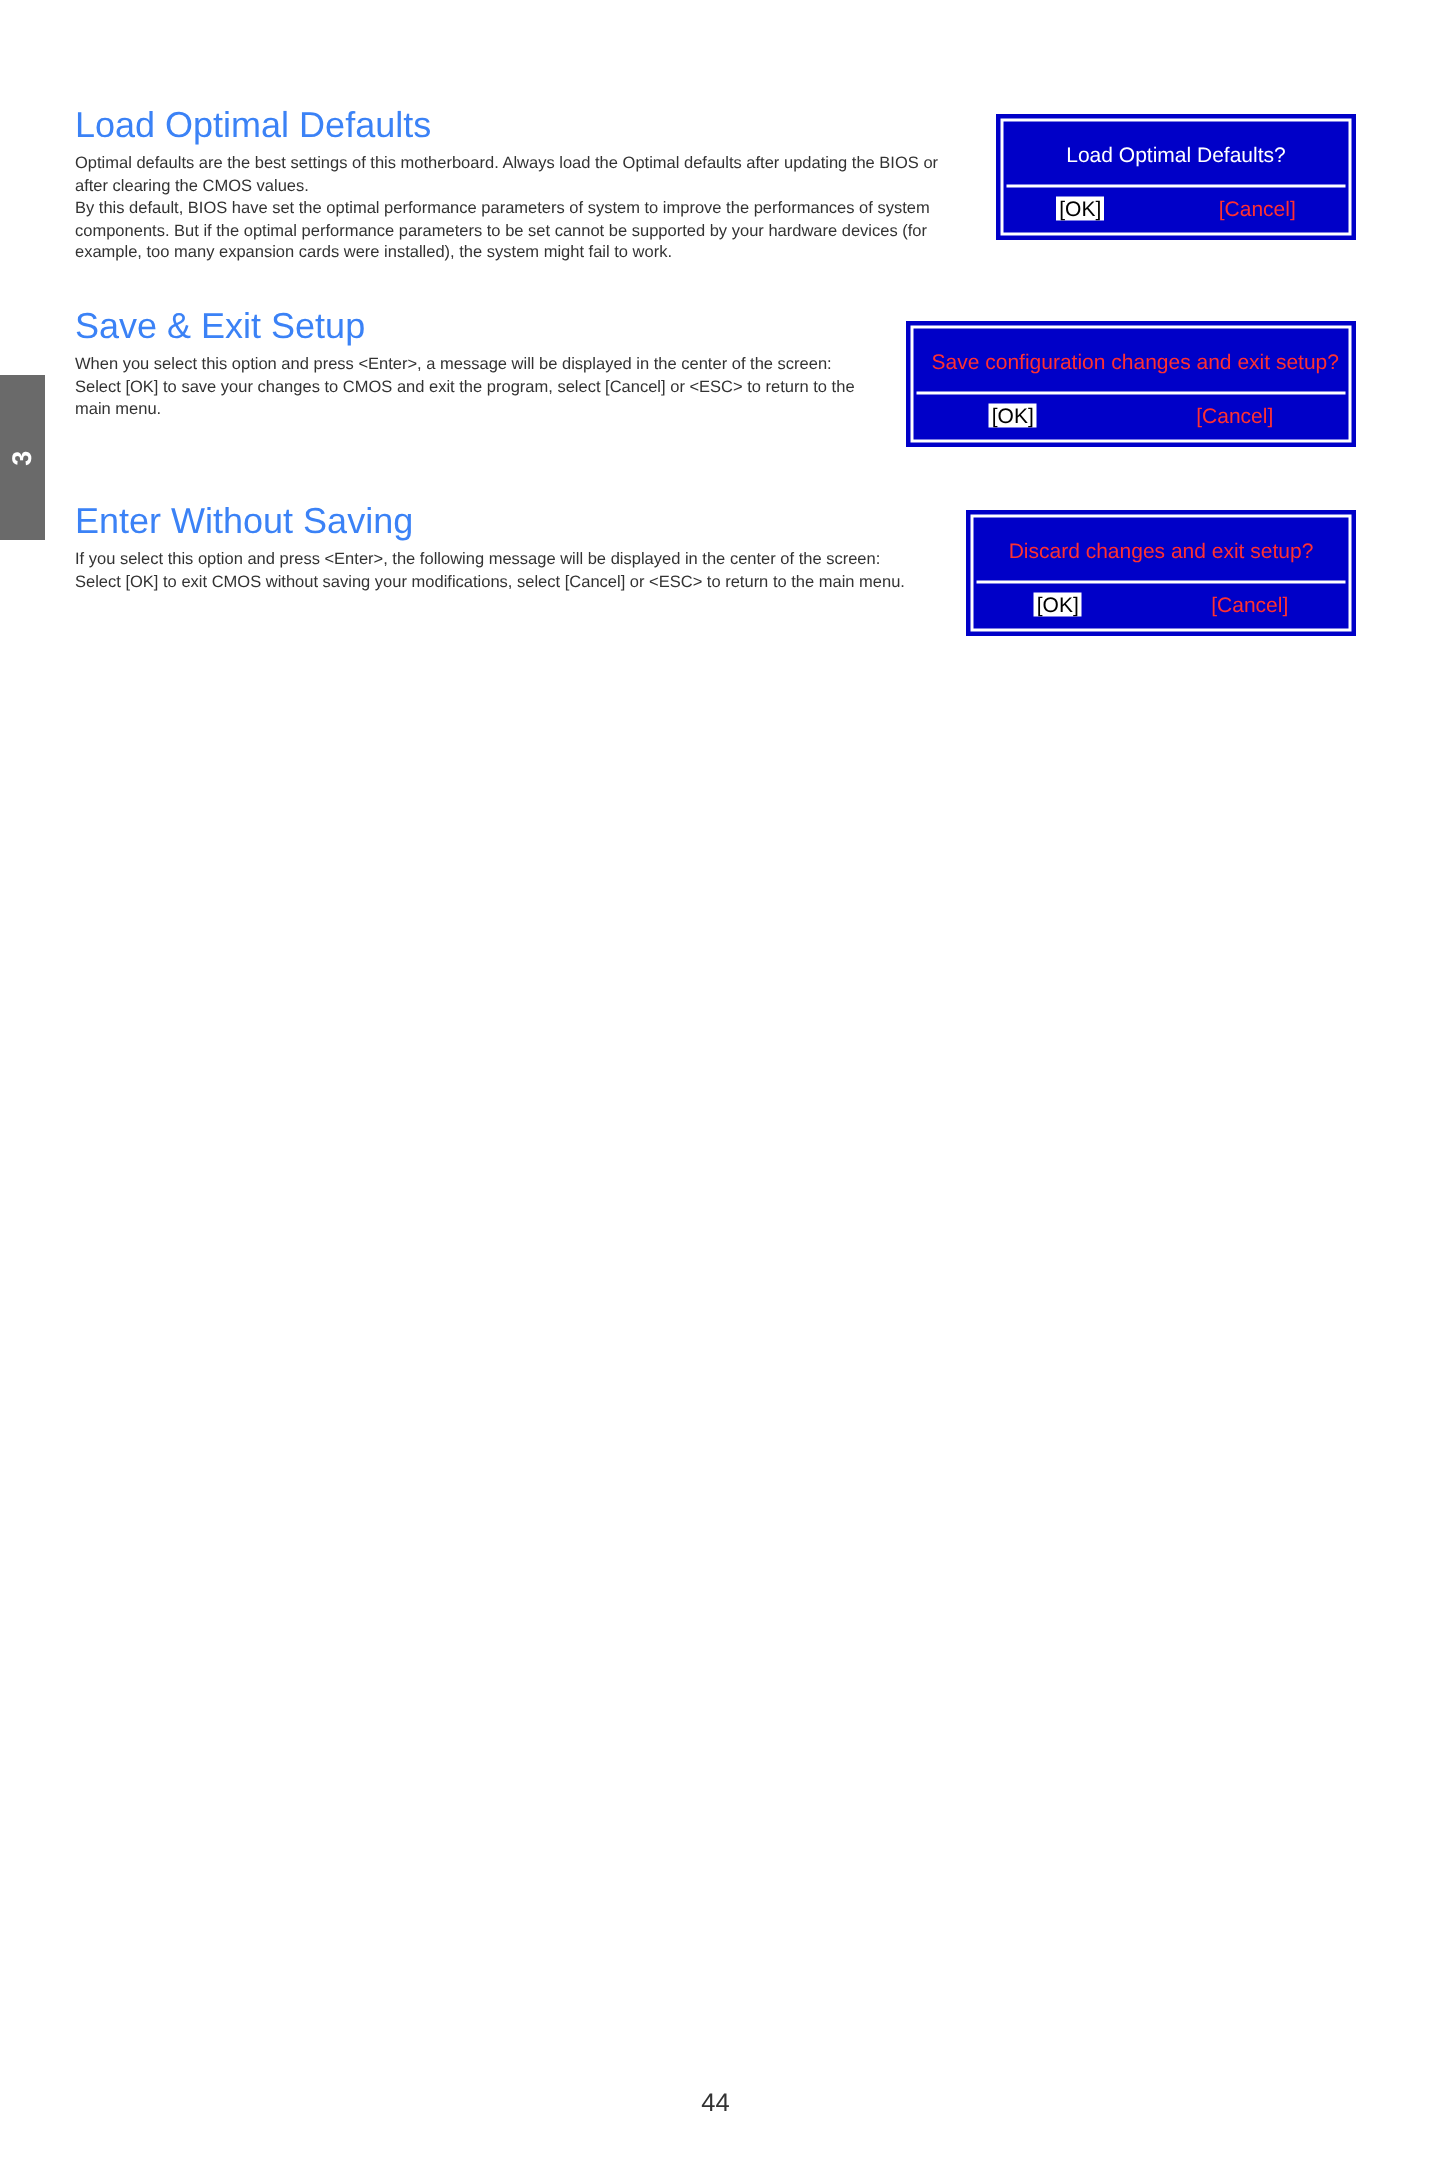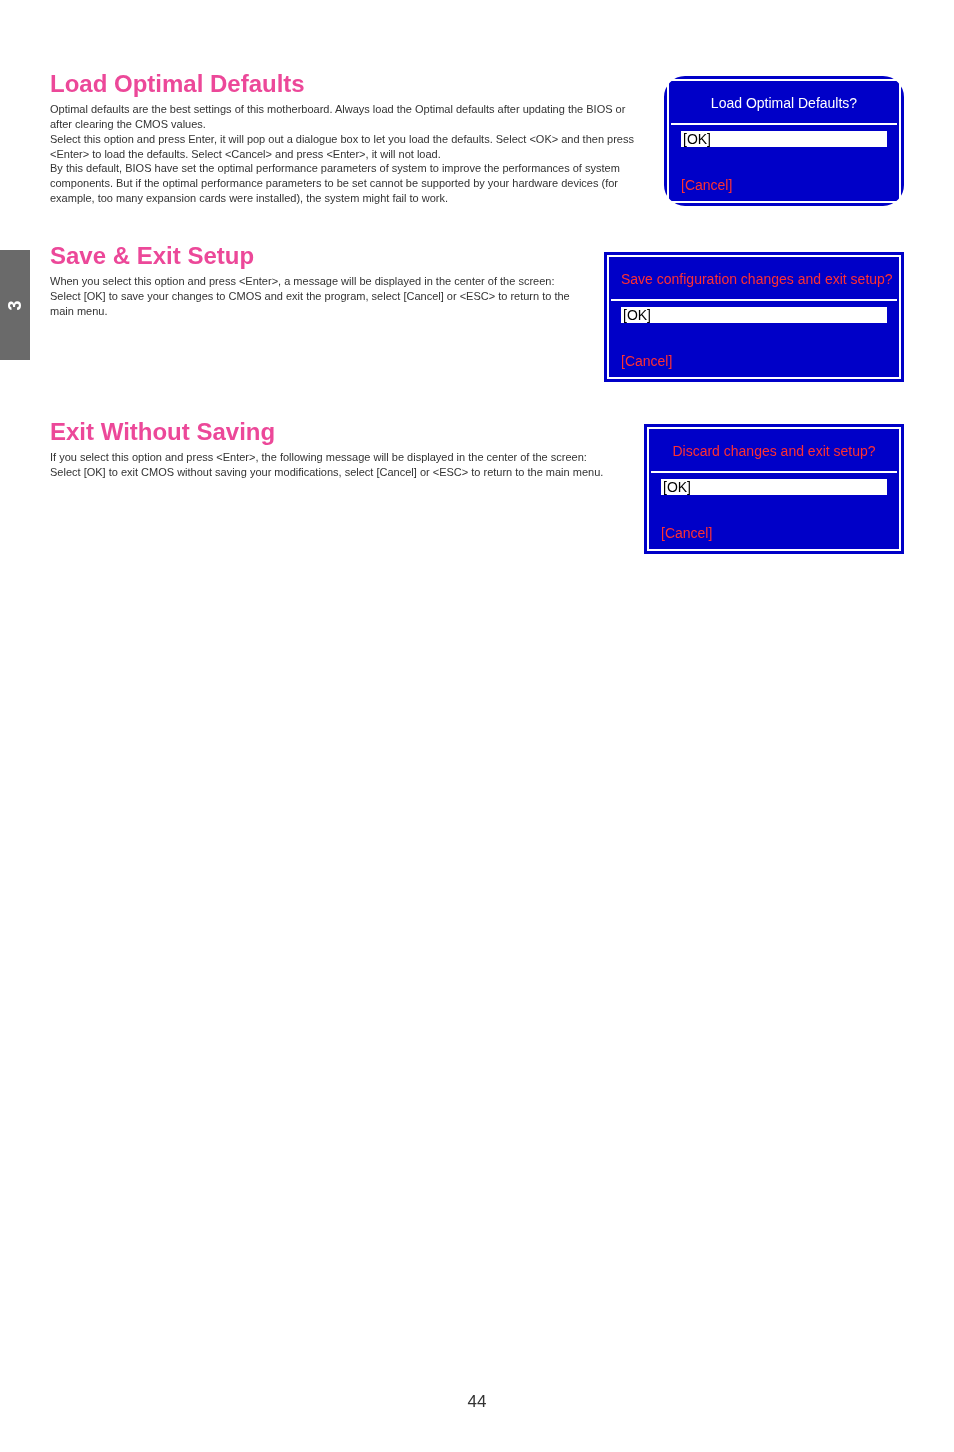--- a/index.html
+++ b/index.html
@@ -28,23 +28,23 @@
       align-items: center;
       justify-content: center;
       font-weight: bold;
       font-size: 18px;
     }
     .section-tab span {
       transform: rotate(-90deg);
     }
     h2 {
       font-size: 24px;
-      font-weight: bold;
+      font-weight: normal;
       margin-bottom: 4px;
-      color: #ec4899;
+      color: #3b82f6;
     }
     .body-text {
       font-size: 11px;
       line-height: 1.35;
       color: #333;
     }
     .section1 {
       overflow: hidden;
       margin-bottom: 28px;
     }
@@ -77,34 +77,32 @@
     }
     .dialog-red .dialog-title {
       color: #ff3030;
     }
     .dialog-buttons {
       display: flex;
       padding: 6px 10px;
       justify-content: space-around;
       gap: 30px;
       font-size: 14px;
-      flex-direction: column;
     }
     .dialog-buttons .ok {
       background: #ffffff;
       color: #000000;
       padding: 0 2px;
     }
     .dialog-buttons .cancel {
       color: #ff3030;
     }
     .dialog1 {
       width: 240px;
       margin-top: 6px;
-      border-radius: 21px;
     }
     .dialog2 {
       width: 300px;
       margin-top: 10px;
     }
     .dialog3 {
       width: 260px;
       margin-top: 6px;
       margin-left: 30px;
     }
@@ -133,21 +131,20 @@
     <div class="dialog-inner">
       <div class="dialog-title">Load Optimal Defaults?</div>
       <div class="dialog-buttons">
         <span class="ok">[OK]</span>
         <span class="cancel">[Cancel]</span>
       </div>
     </div>
   </div>
   <h2>Load Optimal Defaults</h2>
   <p class="body-text">Optimal defaults are the best settings of this motherboard. Always load the Optimal defaults after updating the BIOS or after clearing the CMOS values.</p>
-  <p class="body-text">Select this option and press Enter, it will pop out a dialogue box to let you load the defaults. Select &lt;OK&gt; and then press &lt;Enter&gt; to load the defaults. Select &lt;Cancel&gt; and press &lt;Enter&gt;, it will not load.</p>
   <p class="body-text">By this default, BIOS have set the optimal performance parameters of system to improve the performances of system components. But if the optimal performance parameters to be set cannot be supported by your hardware devices (for example, too many expansion cards were installed), the system might fail to work.</p>
 </div>
 
 <div class="section2">
   <div class="dialog dialog2 dialog-red">
     <div class="dialog-inner">
       <div class="dialog-title">Save configuration changes and exit setup?</div>
       <div class="dialog-buttons">
         <span class="ok">[OK]</span>
         <span class="cancel">[Cancel]</span>
@@ -162,17 +159,17 @@
 <div class="section3">
   <div class="dialog dialog3 dialog-red">
     <div class="dialog-inner">
       <div class="dialog-title">Discard changes and exit setup?</div>
       <div class="dialog-buttons">
         <span class="ok">[OK]</span>
         <span class="cancel">[Cancel]</span>
       </div>
     </div>
   </div>
-  <h2>Exit Without Saving</h2>
+  <h2>Enter Without Saving</h2>
   <p class="body-text">If you select this option and press &lt;Enter&gt;, the following message will be displayed in the center of the screen: Select [OK] to exit CMOS without saving your modifications, select [Cancel] or &lt;ESC&gt; to return to the main menu.</p>
 </div>
 
 <div class="page-num">44</div>
 
 </body></html>

